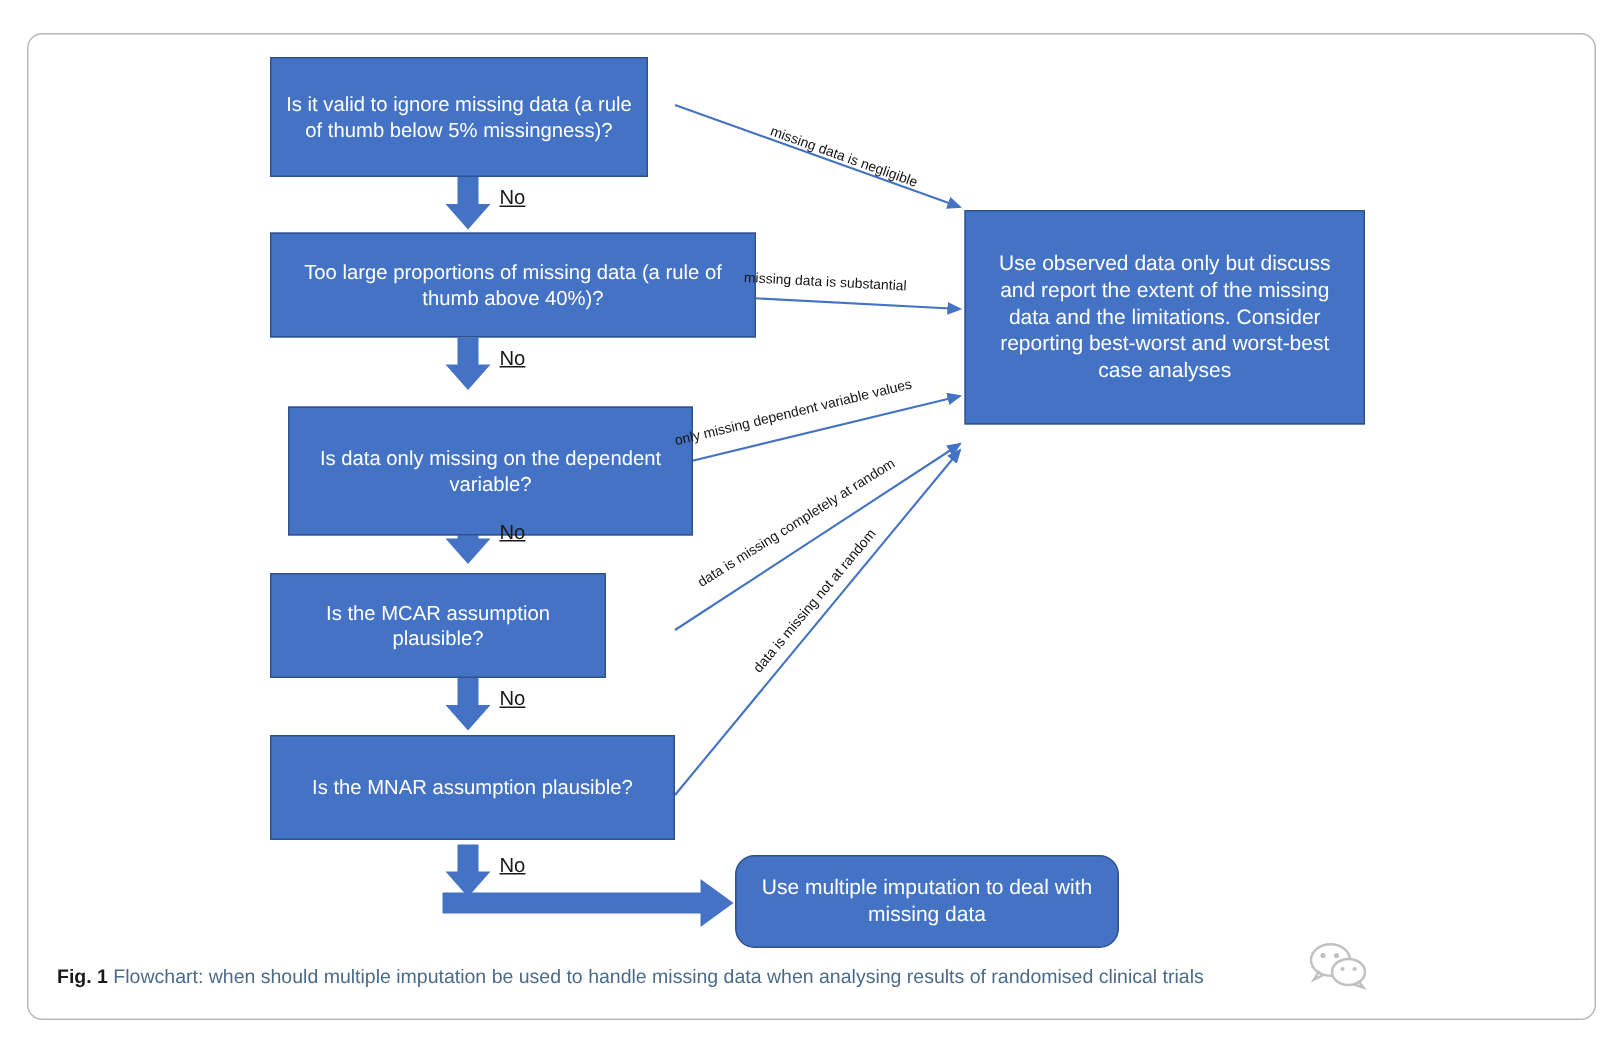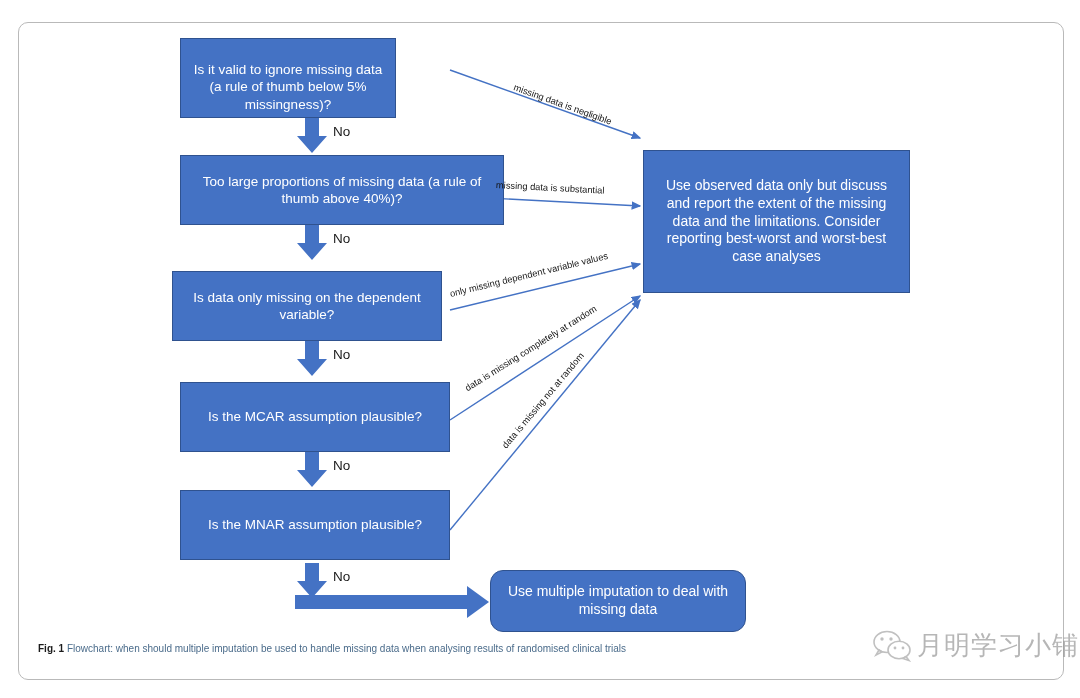--- a/index.html
+++ b/index.html
@@ -35,34 +35,35 @@
     font-size: 13.5px;
     padding: 4px 9px;
     z-index: 3;
   }
   .node-text { display: block; width: 100%; }
   .no-label {
     position: absolute;
     font-size: 13.5px;
     color: #1a1a1a;
     z-index: 4;
+    text-decoration: underline;
   }
   .edge-label {
     position: absolute;
     font-size: 9.3px;
     color: #141414;
     white-space: nowrap;
     transform-origin: left center;
     z-index: 4;
   }
   #caption {
     position: absolute;
     left: 38px; top: 643px;
     width: 1010px;
-    font-size: 10px;
+    font-size: 13px;
     color: #4a6b8a;
     white-space: nowrap;
     z-index: 5;
   }
   #caption .fig-no {
     color: #1b1b1b;
     font-weight: bold;
   }
   #watermark {
     position: absolute;
@@ -105,41 +106,41 @@
 
   <g stroke="#4472c4" stroke-width="1.4" fill="none">
     <line x1="450" y1="70" x2="640" y2="138" marker-end="url(#arrowhead)"></line>
     <line x1="450" y1="196" x2="640" y2="206" marker-end="url(#arrowhead)"></line>
     <line x1="450" y1="310" x2="640" y2="264" marker-end="url(#arrowhead)"></line>
     <line x1="450" y1="420" x2="640" y2="296" marker-end="url(#arrowhead)"></line>
     <line x1="450" y1="530" x2="640" y2="300" marker-end="url(#arrowhead)"></line>
   </g>
 </svg>
 
-<div class="node" style="left:180px; top:38px; width:216px; height:80px;align-items:flex-end;">
+<div class="node" style="left:180px; top:38px; width:252px; height:80px;">
   <span class="node-text">Is it valid to ignore missing data (a rule of thumb below 5% missingness)?</span>
 </div>
 
 <div class="node" style="left:180px; top:155px; width:324px; height:70px;">
   <span class="node-text">Too large proportions of missing data (a rule of thumb above 40%)?</span>
 </div>
 
-<div class="node" style="left:172px; top:271px; width:270px; height:70px;">
+<div class="node" style="left:192px; top:271px; width:270px; height:86px;">
   <span class="node-text">Is data only missing on the dependent variable?</span>
 </div>
 
-<div class="node" style="left:180px; top:382px; width:270px; height:70px;">
+<div class="node" style="left:180px; top:382px; width:224px; height:70px;">
   <span class="node-text">Is the MCAR assumption plausible?</span>
 </div>
 
 <div class="node" style="left:180px; top:490px; width:270px; height:70px;">
   <span class="node-text">Is the MNAR assumption plausible?</span>
 </div>
 
-<div class="node" style="left:643px; top:150px; width:267px; height:143px; font-size:14px;">
+<div class="node" style="left:643px; top:140px; width:267px; height:143px; font-size:14px;">
   <span class="node-text">Use observed data only but discuss and report the extent of the missing data and the limitations. Consider reporting best-worst and worst-best case analyses</span>
 </div>
 
 <div class="node" style="left:490px; top:570px; width:256px; height:62px; font-size:14px;border-radius:13px;">
   <span class="node-text">Use multiple imputation to deal with missing data</span>
 </div>
 
 <div class="no-label" style="left:333px; top:124px;">No</div>
 <div class="no-label" style="left:333px; top:231px;">No</div>
 <div class="no-label" style="left:333px; top:347px;">No</div>
@@ -165,14 +166,13 @@
   <svg class="wechat-icon" width="40" height="32" viewBox="0 0 40 32" xmlns="http://www.w3.org/2000/svg">
     <ellipse cx="15" cy="12" rx="13" ry="10.5" fill="none" stroke="#9a9a9a" stroke-width="1.6"></ellipse>
     <path d="M7,20 L4,25 L10,22 Z" fill="none" stroke="#9a9a9a" stroke-width="1.6"></path>
     <circle cx="10" cy="9" r="1.7" fill="#9a9a9a"></circle>
     <circle cx="19" cy="9" r="1.7" fill="#9a9a9a"></circle>
     <ellipse cx="27" cy="20" rx="11" ry="8.7" fill="#ffffff" stroke="#9a9a9a" stroke-width="1.6"></ellipse>
     <path d="M34,26.5 L37,30.5 L31,28.5 Z" fill="#ffffff" stroke="#9a9a9a" stroke-width="1.6"></path>
     <circle cx="23" cy="18" r="1.4" fill="#9a9a9a"></circle>
     <circle cx="31" cy="18" r="1.4" fill="#9a9a9a"></circle>
   </svg>
-  <span class="wm-text">月明学习小铺</span>
 </div>
 
 </body></html>

